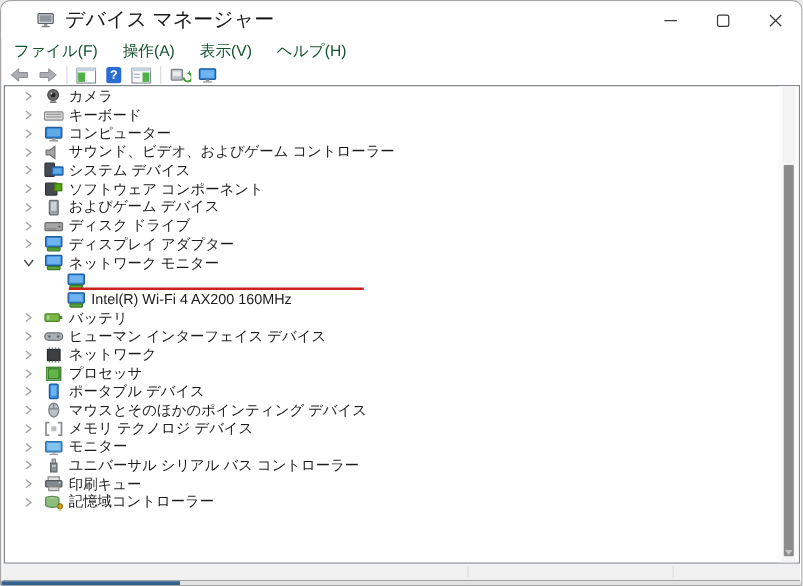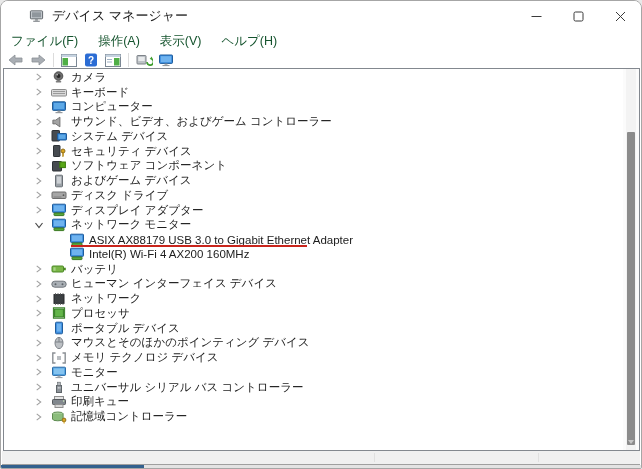--- a/index.html
+++ b/index.html
@@ -5,33 +5,33 @@
   html,body{margin:0;padding:0;background:#e9e9e9;}
   *{box-sizing:border-box;}
   .window{
     position:relative;width:642px;height:469px;background:#ffffff;
     border:1px solid #a6a6a6;border-radius:8px 8px 2px 2px;overflow:hidden;
     font-family:"Liberation Sans","DejaVu Sans",sans-serif;color:#1a1a1a;
   }
   
   .titlebar{position:absolute;top:0;left:0;right:0;height:30px;background:#fff;display:flex;align-items:center;}
   .titlebar .app-icon{margin-left:27px;width:16px;height:16px;display:flex;align-items:center;justify-content:center;}
-  .titlebar .title{margin-left:8px;font-size:13px;color:#191919;}
+  .titlebar .title{margin-left:8px;font-size:16px;color:#191919;}
   .win-controls{position:absolute;right:0;top:0;height:30px;display:flex;}
   .win-btn{width:42px;height:30px;display:flex;align-items:center;justify-content:center;}
   
   .menubar{position:absolute;top:30px;left:0;right:0;height:21px;display:flex;align-items:center;font-size:12.5px;}
   .menu-item{padding:2px 10px;color:#14532d;}
   
   .toolbar{position:absolute;top:51px;left:0;right:0;height:16px;display:flex;align-items:center;padding-left:4px;}
   .tb-btn{width:22px;height:16px;display:flex;align-items:center;justify-content:center;}
   .tb-sep{width:1px;height:14px;background:#dcdcdc;margin:0 4px;}
   
   .treepanel{position:absolute;left:2px;right:1px;top:67px;bottom:17px;background:#fff;border:1px solid #83888f;overflow:hidden;}
-  .tree{position:absolute;top:1px;left:16px;right:16px;}
+  .tree{position:absolute;top:1px;left:0;right:16px;}
   .tree-row{position:relative;height:14.75px;display:flex;align-items:center;font-size:11.5px;white-space:nowrap;}
   .tree-row .chev{width:10px;height:10px;margin-left:14px;flex:0 0 auto;display:flex;align-items:center;}
   .tree-row .spacer2{width:49px;flex:0 0 auto;}
   .tree-row .dev-icon{width:16px;height:13px;margin-left:7px;margin-right:4px;flex:0 0 auto;display:flex;align-items:center;}
   .tree-row.lvl2 .dev-icon{margin-left:0;}
   .tree-row .lbl{color:#1c1c1c;}
   .red-underline{position:absolute;left:51px;width:236px;bottom:0px;height:2px;background:#c9251c;}
   
   .vscroll{position:absolute;top:0;bottom:0;right:0;width:16px;background:#fbfbfb;}
   .vscroll .track{position:absolute;top:0;bottom:0;right:3px;width:10px;background:#f3f3f3;}
@@ -230,35 +230,20 @@
           <span class="lbl">システム デバイス</span>
         </div>
         <div class="tree-row">
           <span class="chev">
             <svg width="9" height="10" viewBox="0 0 10 10">
               <path d="M3 1.5 L7.5 5 L3 8.5" fill="none" stroke="#a0a0a0" stroke-width="1.2"></path>
             </svg>
           </span>
           <span class="dev-icon">
             <svg width="16" height="14" viewBox="0 0 16 14">
-              <rect x="2.5" y="1.5" width="6.5" height="11" rx="0.6" fill="#464b50" stroke="#2e3236"></rect>
-              <circle cx="12" cy="7" r="2" fill="#d9a521" stroke="#93701a"></circle>
-              <rect x="11.4" y="8.6" width="1.3" height="4" fill="#d9a521" stroke="#93701a" stroke-width="0.4"></rect>
-            </svg>
-          </span>
-          <span class="lbl">セキュリティ デバイス</span>
-        </div>
-        <div class="tree-row">
-          <span class="chev">
-            <svg width="9" height="10" viewBox="0 0 10 10">
-              <path d="M3 1.5 L7.5 5 L3 8.5" fill="none" stroke="#a0a0a0" stroke-width="1.2"></path>
-            </svg>
-          </span>
-          <span class="dev-icon">
-            <svg width="16" height="14" viewBox="0 0 16 14">
               <rect x="1.5" y="2.5" width="9" height="9.5" rx="0.6" fill="#464b50" stroke="#2e3236"></rect>
               <rect x="8.8" y="3" width="5.6" height="5.6" fill="#58a618" stroke="#3c7a0d"></rect>
             </svg>
           </span>
           <span class="lbl">ソフトウェア コンポーネント</span>
         </div>
         <div class="tree-row">
           <span class="chev">
             <svg width="9" height="10" viewBox="0 0 10 10">
               <path d="M3 1.5 L7.5 5 L3 8.5" fill="none" stroke="#a0a0a0" stroke-width="1.2"></path>
@@ -319,21 +304,20 @@
         </div>
         <div class="tree-row lvl2">
           <span class="spacer2"></span>
           <span class="dev-icon">
             <svg width="16" height="14" viewBox="0 0 16 14">
               <rect x="1.5" y="1.2" width="13" height="8.2" rx="0.8" fill="#3b8de0" stroke="#1f5c9b"></rect>
               <rect x="2.8" y="2.4" width="10.4" height="5.7" fill="#6fb3ef"></rect>
               <rect x="3" y="10" width="10" height="2.6" rx="0.6" fill="#59a63c" stroke="#3b7a22"></rect>
             </svg>
           </span>
-          <span class="lbl">ASIX AX88179 USB 3.0 to Gigabit Ethernet Adapter</span>
           <div class="red-underline" style="background: rgb(201, 37, 28);"></div>
         </div>
         <div class="tree-row lvl2">
           <span class="spacer2"></span>
           <span class="dev-icon">
             <svg width="16" height="14" viewBox="0 0 16 14">
               <rect x="1.5" y="1.2" width="13" height="8.2" rx="0.8" fill="#3b8de0" stroke="#1f5c9b"></rect>
               <rect x="2.8" y="2.4" width="10.4" height="5.7" fill="#6fb3ef"></rect>
               <rect x="3" y="10" width="10" height="2.6" rx="0.6" fill="#59a63c" stroke="#3b7a22"></rect>
             </svg>

